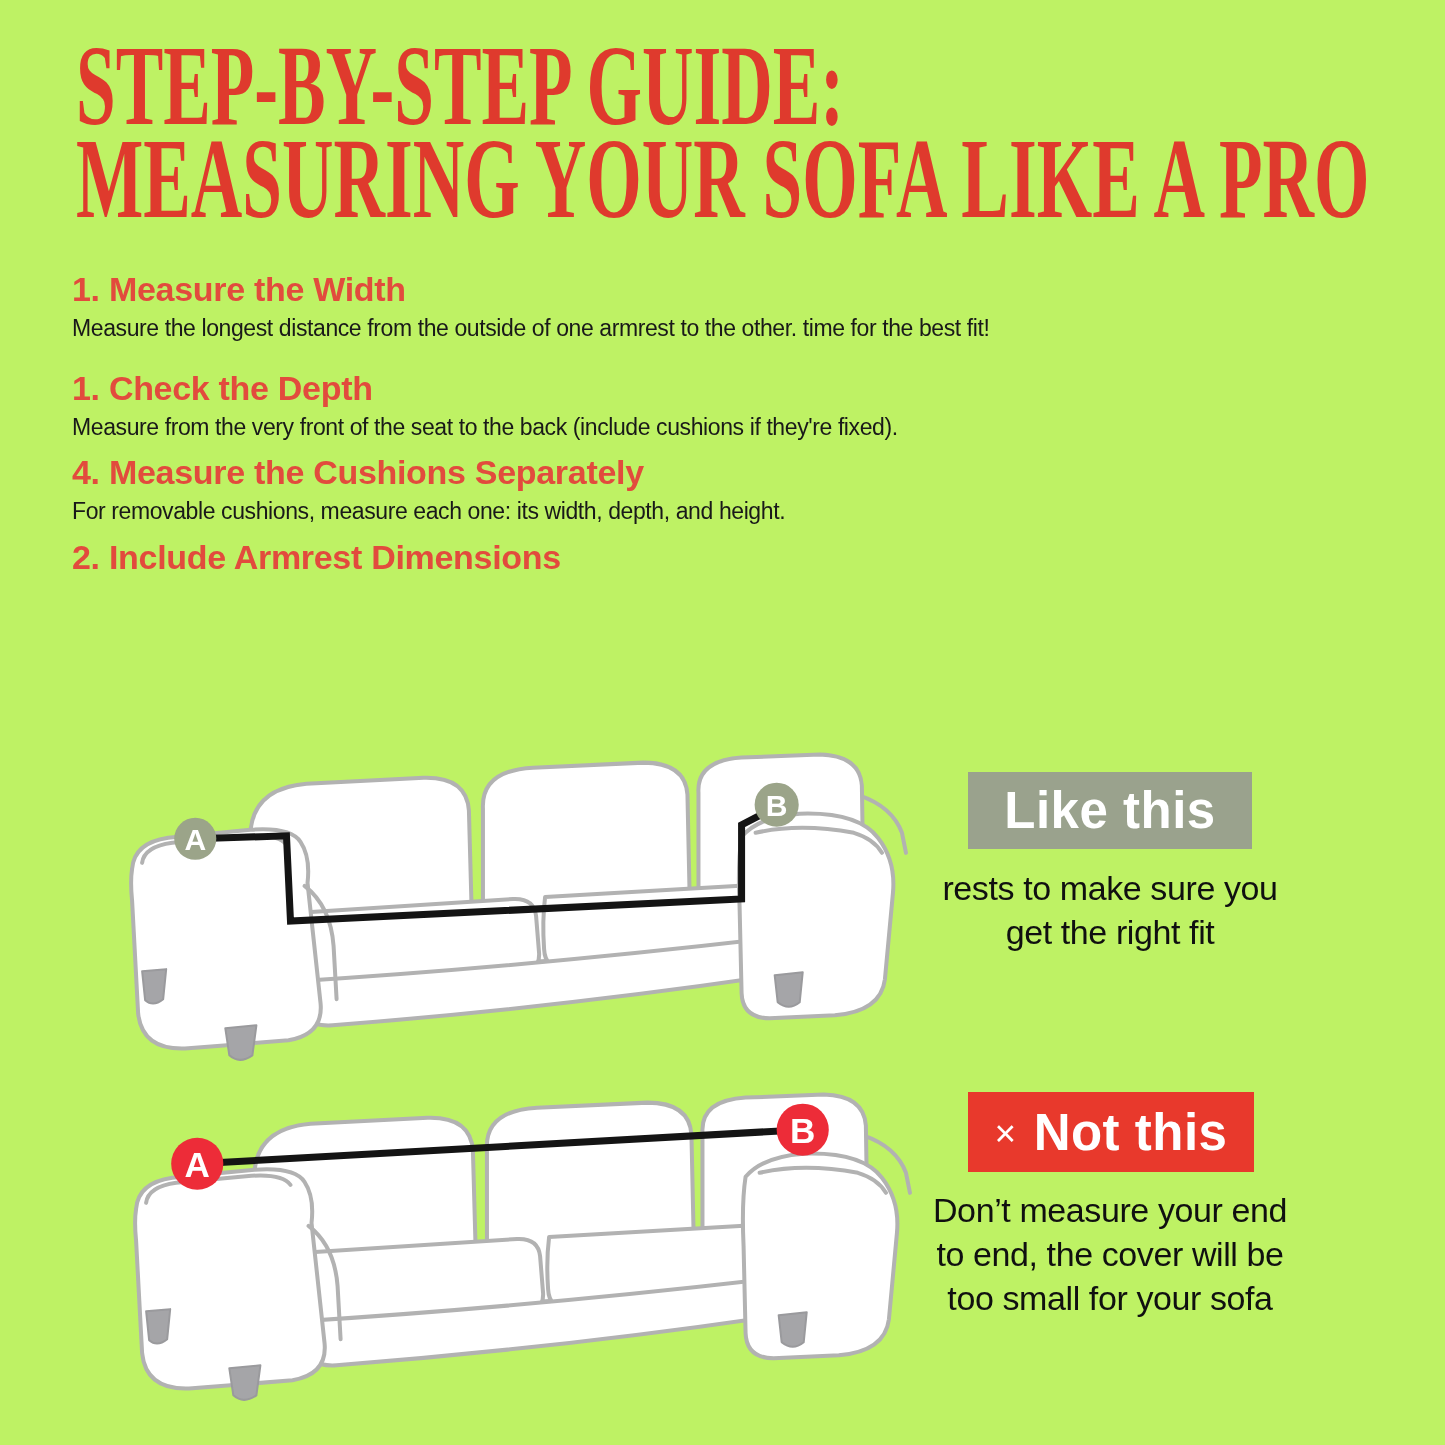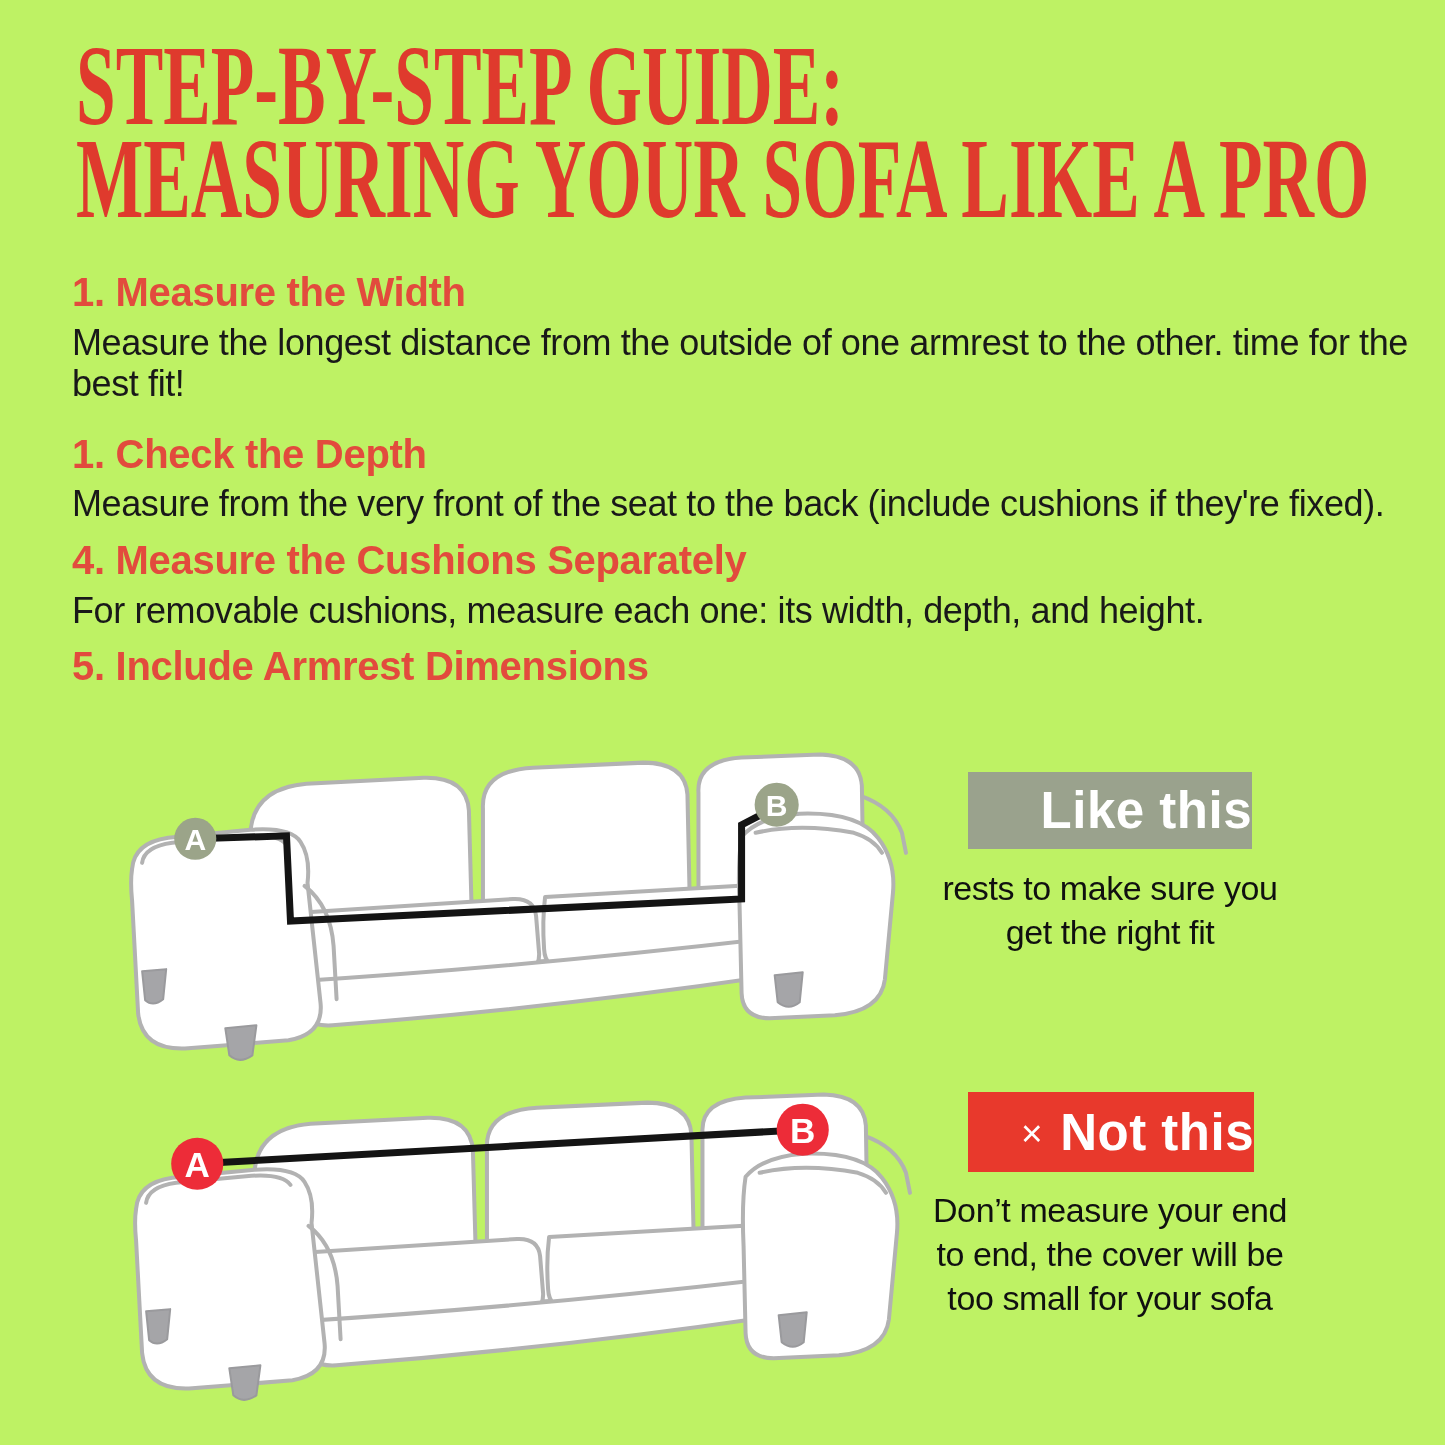--- a/index.html
+++ b/index.html
@@ -13,36 +13,36 @@
     font-family:"Liberation Serif",serif;font-weight:700;
     font-size:115px;line-height:0.80;color:#df3a2d;
     transform:scaleX(0.62);transform-origin:0 0;white-space:nowrap;
     letter-spacing:0px;
   }
   .title-line{padding:0;margin:0 0 1px 0;}
   
   .steps{position:absolute;left:72px;top:270px;width:1340px;}
   .step{margin:0;}
   .step-heading{
-    margin:0 0 7px 0;font-weight:700;font-size:40px;line-height:1.12;
+    margin:0 0 7px 0;font-weight:700;font-size:34px;line-height:1.12;
     color:#e24b3d;white-space:pre-wrap;letter-spacing:-0.3px;
   }
   .step-body{
-    margin:0 0 13px 0;font-weight:400;font-size:36px;line-height:1.15;
+    margin:0 0 13px 0;font-weight:400;font-size:23px;line-height:1.15;
     color:#191919;letter-spacing:-0.4px;
   }
   .step:first-child .step-body{margin-bottom:27px;}
   
   .sofa{position:absolute;margin:0;}
   .sofa-good{left:92px;top:740px;width:822px;height:352px;}
   .sofa-bad{left:96px;top:1080px;width:822px;height:352px;}
   .sofa svg{width:100%;height:100%;display:block;}
   
   .badge{
-    position:absolute;display:flex;align-items:center;justify-content:flex-end;
+    position:absolute;display:flex;align-items:center;justify-content:center;
     color:#ffffff;font-weight:700;letter-spacing:0.5px;
   }
   .badge-good{left:968px;top:772px;width:284px;height:77px;background:#9aa28d;font-size:51px;}
   .badge-bad{left:968px;top:1092px;width:286px;height:80px;background:#e8392c;font-size:51px;}
   .badge .x-mark{font-weight:400;font-size:37px;margin-right:17px;position:relative;top:2px;}
   .caption{
     position:absolute;width:416px;text-align:center;
     font-size:34px;line-height:44px;color:#101010;letter-spacing:-0.4px;
   }
   .caption-good{left:902px;top:866px;}
@@ -68,21 +68,21 @@
       <h2 class="step-heading">1. Check the Depth</h2>
       <p class="step-body">Measure from the very front of the seat to the back (include cushions if they're fixed).</p>
     </div>
     <div class="step">
     </div>
     <div class="step">
       <h2 class="step-heading">4. Measure the Cushions Separately</h2>
       <p class="step-body">For removable cushions, measure each one: its width, depth, and height.</p>
     </div>
     <div class="step">
-      <h2 class="step-heading">5. Include Armrest Dimensions</h2>
+      <h2 class="step-heading">2. Include Armrest Dimensions</h2>
     </div>
   </section>
 
   <svg class="hidden-defs" aria-hidden="true">
     <defs>
       <g id="sofa-art" stroke="#b2b2b2" stroke-width="4" fill="#ffffff" stroke-linejoin="round" stroke-linecap="round">
 
         <path d="M766 55 Q798 66 808 92 L812 112" fill="none"></path>
 
         <path d="M605 52 Q603 20 648 17 L726 14 Q766 15 768 45 L770 172 Q770 190 742 192 L628 198 Q606 198 605 180 Z"></path>

